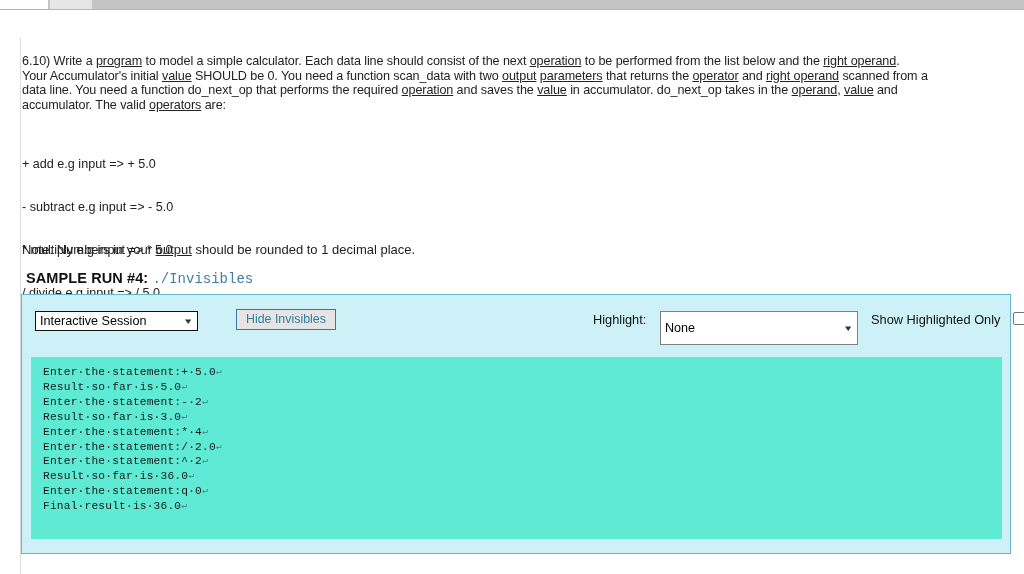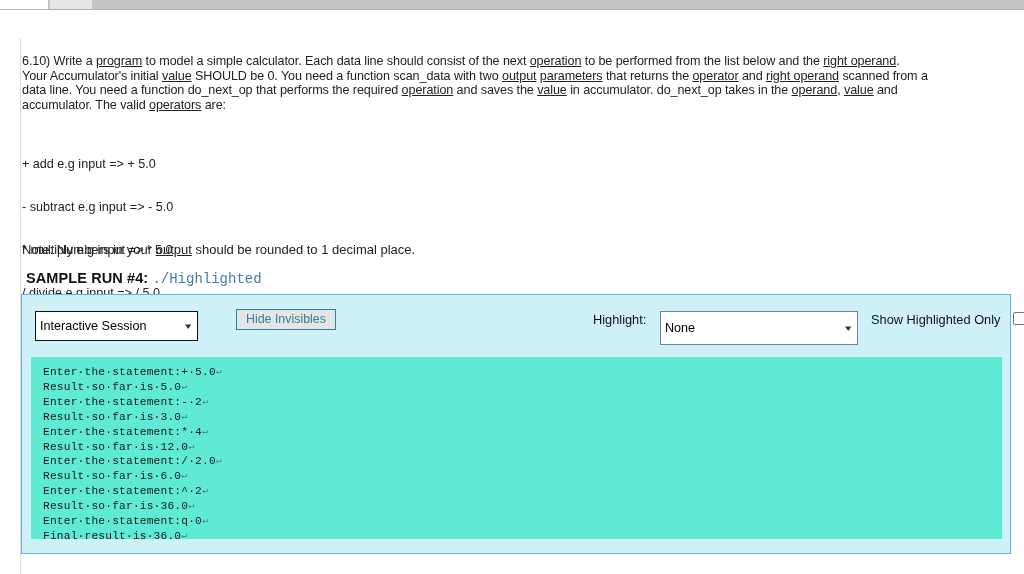--- a/index.html
+++ b/index.html
@@ -129,21 +129,21 @@
     left: 0; top: 0;
     width: 100%;
     height: 52px;
   }
 
   #session-select {
     position: absolute;
     left: 13px;
     top: 16px;
     width: 163px;
-    height: 30px;
+    height: 20px;
     box-sizing: border-box;
     background: #ffffff;
     border: 1px solid #111111;
     font-family: "Liberation Sans", sans-serif;
     font-size: 12.6px;
     color: #000;
     padding: 0 4px;
     line-height: 18px;
     display: flex;
     align-items: center;
@@ -289,21 +289,21 @@
     <div>^ power e.g input =&gt; ^ 5.0</div>
     <div>q quit e.g input =&gt; q 0</div>
   </div>
 
   <div id="note-line">
     <span>Note: Numbers in your <u>output</u> should be rounded to 1 decimal place.</span>
   </div>
 
   <div id="sample-run-heading">
     <span>SAMPLE RUN #4:</span>
-    <span class="cmd">./Highlighted</span>
+    <span class="cmd">./Invisibles</span>
   </div>
 
   <div id="viewer-panel">
 
     <div id="viewer-toolbar">
 
       <div id="session-select">
         <span>Interactive Session</span>
         <span class="caret">▾</span>
       </div>
@@ -324,23 +324,21 @@
       <div id="show-highlighted-checkbox"></div>
 
     </div>
 
     <div id="terminal-output">
       <div class="term-line">Enter·the·statement:+·5.0<span class="cr">↵</span></div>
       <div class="term-line">Result·so·far·is·5.0<span class="cr">↵</span></div>
       <div class="term-line">Enter·the·statement:-·2<span class="cr">↵</span></div>
       <div class="term-line">Result·so·far·is·3.0<span class="cr">↵</span></div>
       <div class="term-line">Enter·the·statement:*·4<span class="cr">↵</span></div>
-      <div class="term-line">Result·so·far·is·12.0<span class="cr">↵</span></div>
       <div class="term-line">Enter·the·statement:/·2.0<span class="cr">↵</span></div>
-      <div class="term-line">Result·so·far·is·6.0<span class="cr">↵</span></div>
       <div class="term-line">Enter·the·statement:^·2<span class="cr">↵</span></div>
       <div class="term-line">Result·so·far·is·36.0<span class="cr">↵</span></div>
       <div class="term-line">Enter·the·statement:q·0<span class="cr">↵</span></div>
       <div class="term-line">Final·result·is·36.0<span class="cr">↵</span></div>
     </div>
 
   </div>
 </div>
 
 </body></html>

